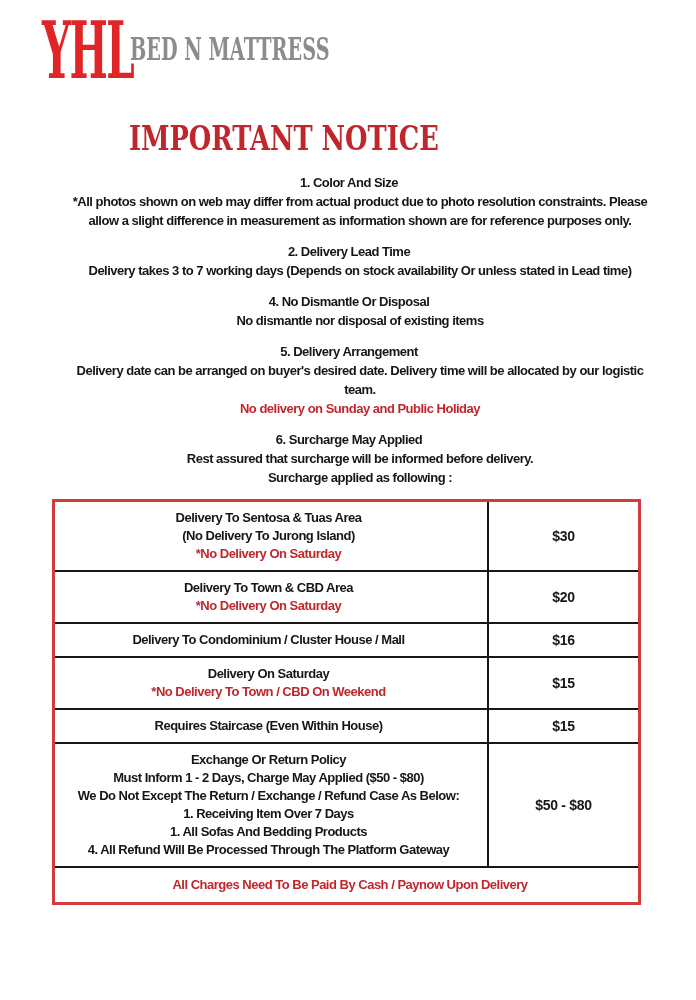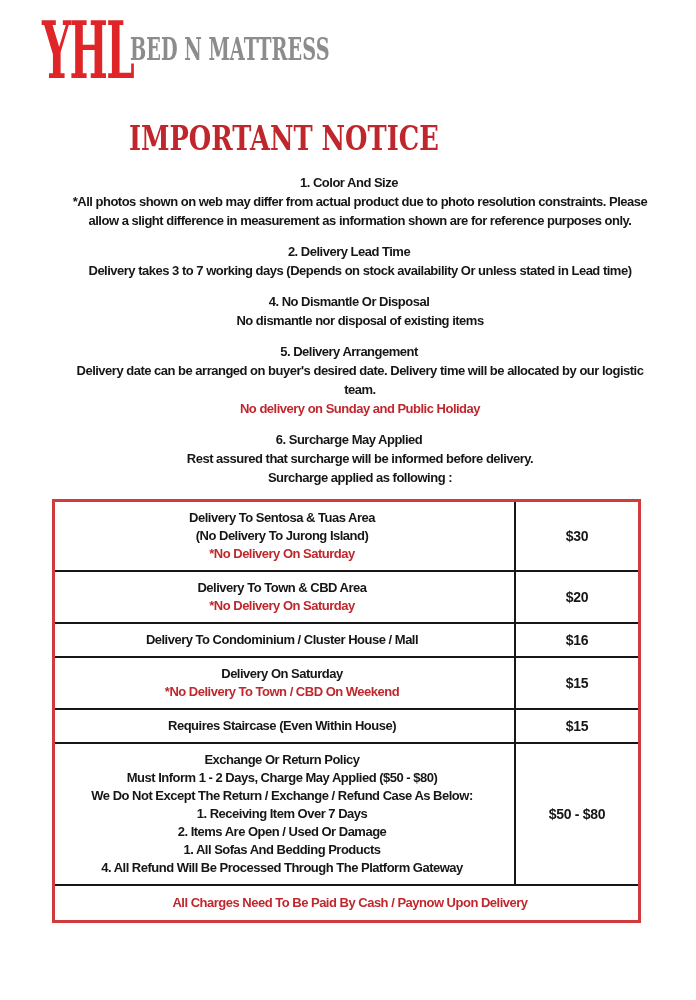--- a/index.html
+++ b/index.html
@@ -60,21 +60,21 @@
 
   
   .surcharge-table {
     width: 589px; margin: 6px 0 0 10px;
     border: 3px solid var(--table-red);
     font-size: 13px; line-height: 18px; letter-spacing: -0.5px;
   }
   .t-row { display: flex; border-bottom: 2px solid var(--ink); }
   .t-desc { flex: 1; padding: 7px 8px 7px 3px; }
   .t-price {
-    width: 124px; border-left: 2px solid var(--ink);
+    width: 151px; border-left: 2px solid var(--ink);
     display: flex; align-items: center; justify-content: center;
     font-size: 14px; letter-spacing: -0.3px;
   }
   .t-footer { padding: 8px 8px 8px 15px; color: var(--accent-red); }
 </style>
 </head>
 <body>
 
 <div class="page">
 
@@ -154,21 +154,20 @@
           <div class="line"><span>Requires Staircase (Even Within House)</span></div>
         </div>
         <div class="t-price">$15</div>
       </div>
       <div class="t-row">
         <div class="t-desc">
           <div class="line"><span>Exchange Or Return Policy</span></div>
           <div class="line"><span>Must Inform 1 - 2 Days, Charge May Applied ($50 - $80)</span></div>
           <div class="line"><span>We Do Not Except The Return / Exchange / Refund Case As Below:</span></div>
           <div class="line"><span>1. Receiving Item Over 7 Days</span></div>
-          <div class="line"><span>2. Items Are Open / Used Or Damage</span></div>
           <div class="line"><span>1. All Sofas And Bedding Products</span></div>
           <div class="line"><span>4. All Refund Will Be Processed Through The Platform Gateway</span></div>
         </div>
         <div class="t-price">$50 - $80</div>
       </div>
       <div class="t-footer" id="table-footer">All Charges Need To Be Paid By Cash / Paynow Upon Delivery</div>
   </div>
 
 </div>
 

